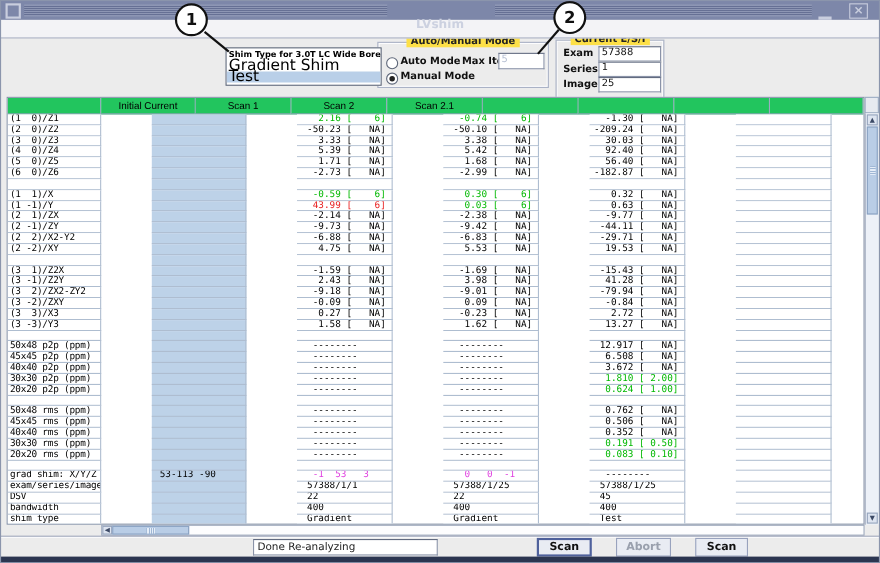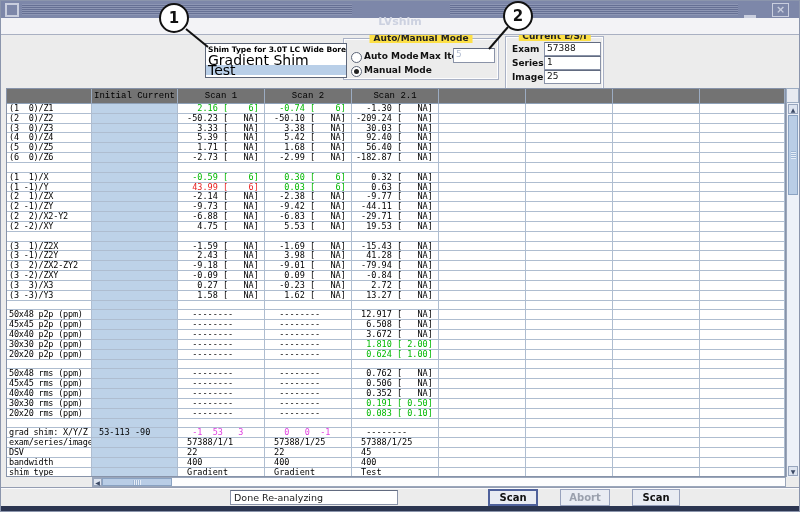--- a/index.html
+++ b/index.html
@@ -35,24 +35,24 @@
   .radio.sel::after{content:"";position:absolute;left:2px;top:2px;width:5px;height:5px;border-radius:50%;background:#222;}
   .rlabel{position:absolute;font-weight:bold;font-size:9px;color:#111;white-space:nowrap;}
   .tfield{position:absolute;background:#fff;border:1px solid #8a93a8;border-top-color:#626b80;
           font-size:9px;line-height:11px;padding-left:2px;color:#111;white-space:nowrap;overflow:hidden;}
   .tfield.dim{color:#b4bed2;}
   
   .tablebox{left:6px;top:88px;width:780px;height:389px;border:1px solid #8793a9;box-sizing:border-box;
             background:#fff;z-index:4;overflow:hidden;}
   .thead,.trow{display:grid;grid-template-columns:85px 86px 87px 87px 87px 87px 87px 87px 85px;}
   .thead{height:15px;}
-  .th{background:#737373;border-right:1px solid #9cacc2;border-bottom:1px solid #8ea1b8;box-sizing:border-box;
-      font-family:Liberation Mono, monospace;font-size:9px;line-height:14px;text-align:center;color:#000;
+  .th{background:#22c55e;border-right:1px solid #9cacc2;border-bottom:1px solid #8ea1b8;box-sizing:border-box;
+      font-family:Liberation Sans, sans-serif;font-size:9px;line-height:14px;text-align:center;color:#000;
       white-space:pre;overflow:hidden;}
-  .trow{height:9.8421px;}
+  .trow{height:9.8421px;gap:46px;}
   .td{border-right:1px solid #aebdd0;border-bottom:1px solid #aebdd0;box-sizing:border-box;
       font-family:"DejaVu Sans Mono",monospace;font-size:8.5px;line-height:9px;color:#000;
       white-space:pre;overflow:hidden;background:#fff;}
   .c-label{padding-left:2px;letter-spacing:-0.2px;}
   .c-init{background:#bdd2e8;padding-left:2px;}
   .c-val{padding-left:4px;}
   
   .corner{left:786px;top:88px;width:13px;height:15px;background:#e7eaf0;border:1px solid #9cacc2;box-sizing:border-box;}
   .vscroll{left:786px;top:103px;width:13px;height:374px;background:#edf1f8;border-left:1px solid #9aa6ba;box-sizing:border-box;}
   .sbtn{position:absolute;background:#dde4f0;border:1px solid #97a5bd;box-sizing:border-box;color:#3c4a66;

